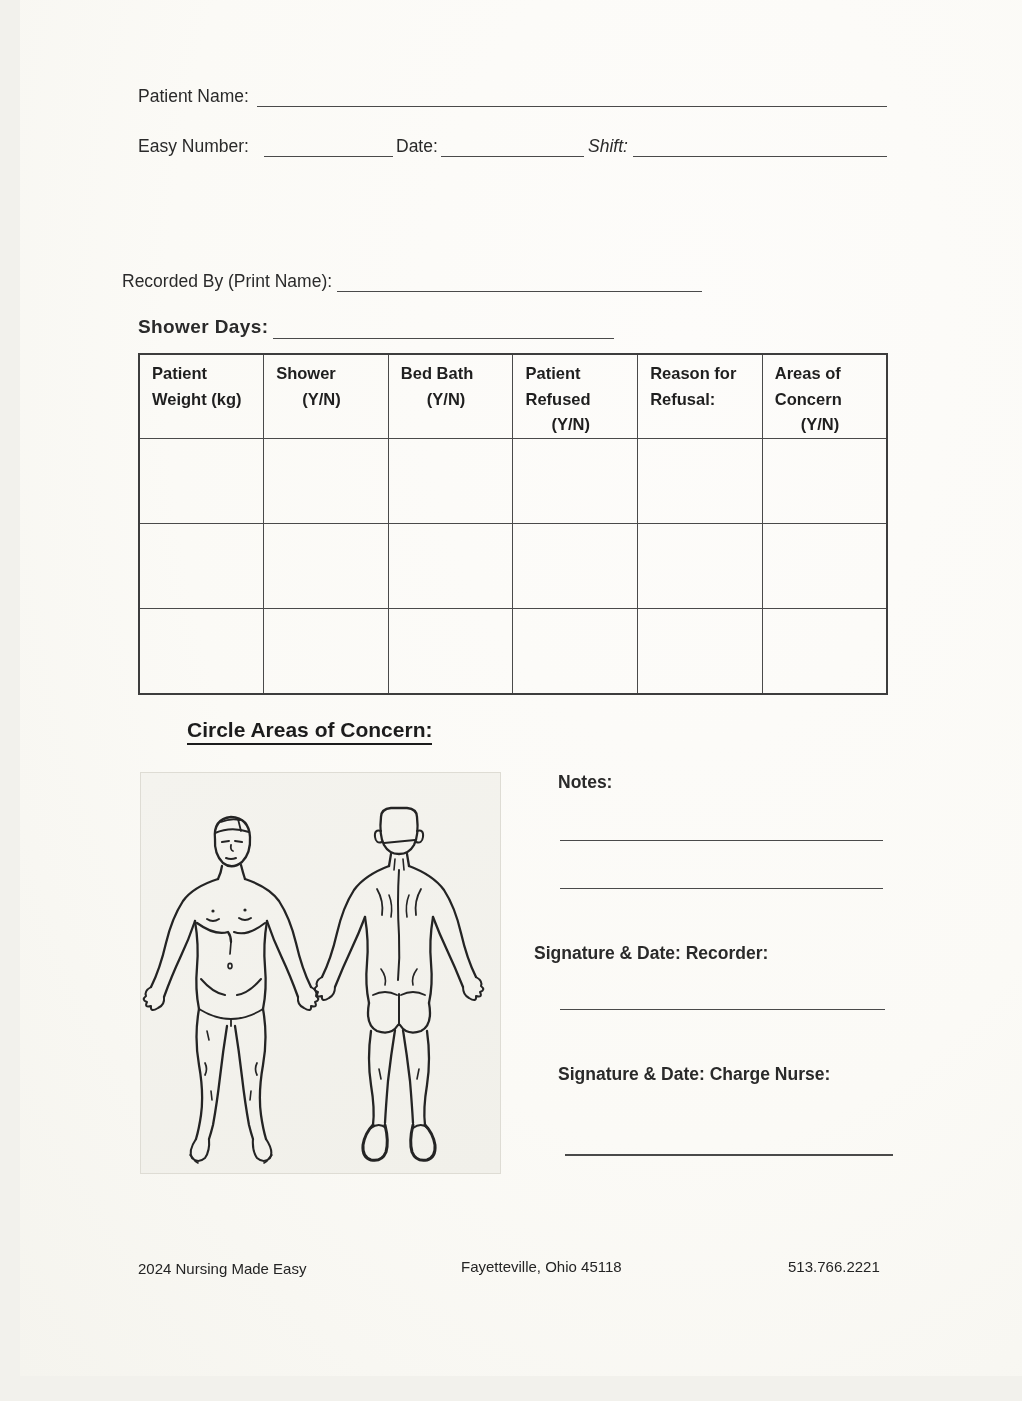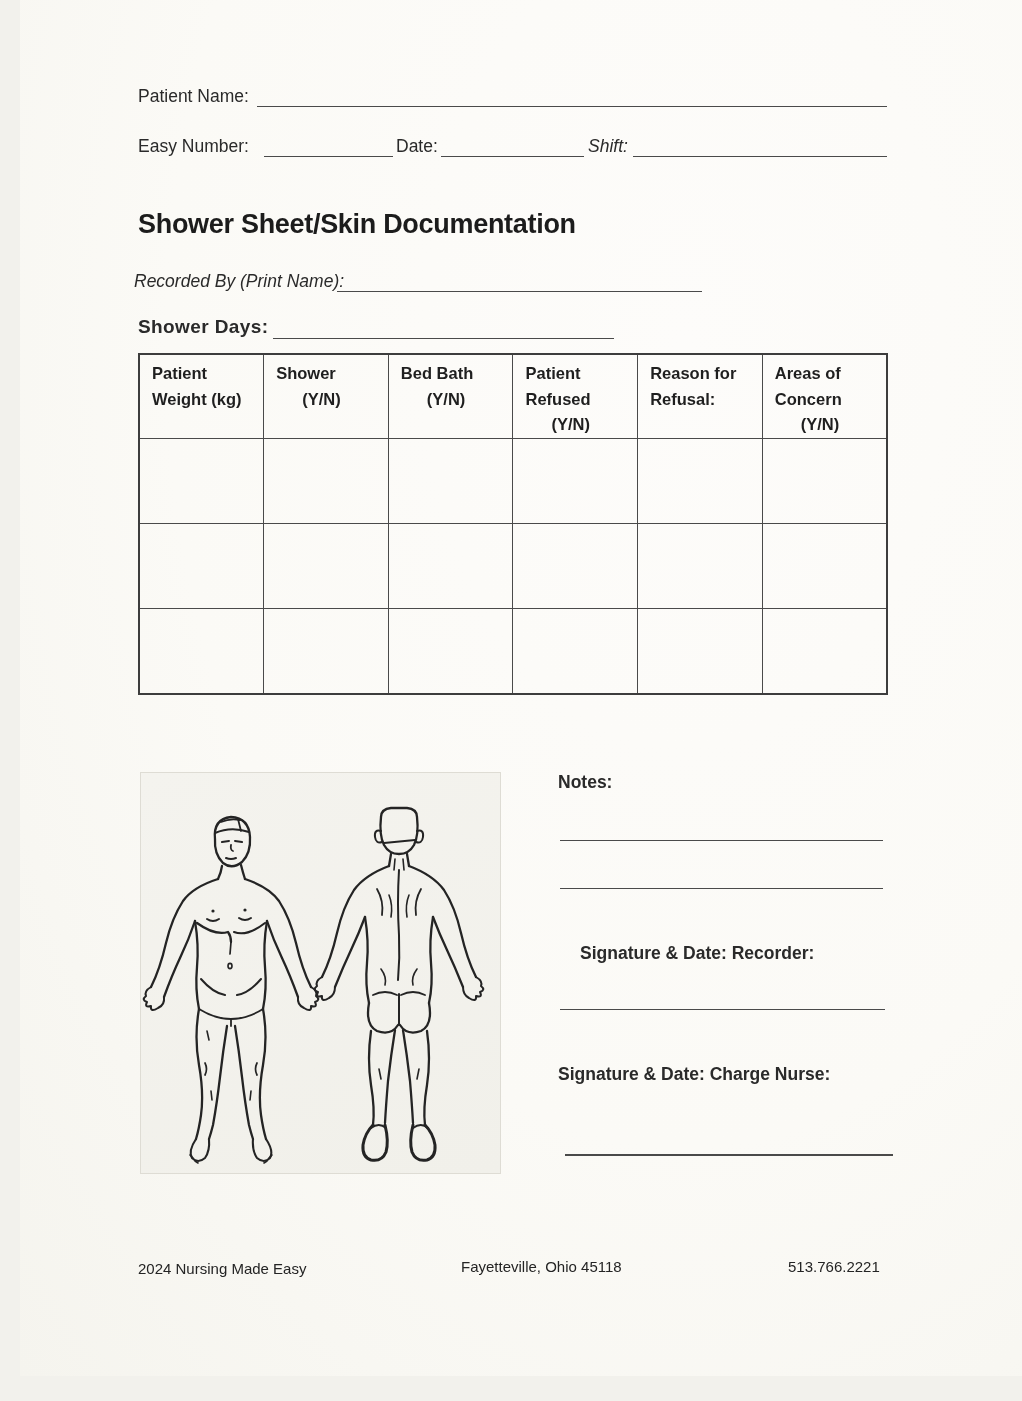--- a/index.html
+++ b/index.html
@@ -53,23 +53,22 @@
   <span class="lbl" style="left:118px;top:86px;">Patient Name:</span>
   <span class="fill-line" style="left:237px;top:84px;width:630px;"></span>
 
   <span class="lbl" style="left:118px;top:136px;">Easy Number:</span>
   <span class="fill-line" style="left:244px;top:134px;width:129px;"></span>
   <span class="lbl" style="left:376px;top:136px;">Date:</span>
   <span class="fill-line" style="left:421px;top:134px;width:143px;"></span>
   <span class="lbl" style="left:568px;top:136px;font-style:italic;">Shift:</span>
   <span class="fill-line" style="left:613px;top:134px;width:254px;"></span>
 
-  <div class="title" style="left:118px;top:209px;">Shower Sheet/Skin Documentation</div>
-
-  <span class="lbl" style="left:114px;top:271px;font-style:italic;">Recorded By (Print Name):</span>
+
+  <span class="lbl" style="left:102px;top:271px;">Recorded By (Print Name):</span>
   <span class="fill-line" style="left:317px;top:269px;width:365px;"></span>
 
   <span class="lbl b" style="left:118px;top:316px;font-size:19px;letter-spacing:0.4px;text-align:center;">Shower Days:</span>
   <span class="fill-line" style="left:253px;top:316px;width:341px;"></span>
 
   <table class="shower-table">
     <thead>
       <tr>
         <th>
           <span class="hl">Patient</span>
@@ -120,20 +119,21 @@
         <td></td>
           <td></td>
           <td></td>
           <td></td>
           <td></td>
           <td></td>
       </tr>
     </tbody>
   </table>
 
+  <div class="circle-heading" style="left:167px;top:718px;">Circle Areas of Concern:</div>
 
   <div class="figure-box">
     <svg viewBox="0 0 359 400">
       <g stroke="#242424" stroke-width="2.3" fill="none" stroke-linecap="round" stroke-linejoin="round">
 
         <g>
 
           <path d="M 74 66 Q 72 46 90 44 Q 108 45 109 64 Q 110 80 101 89 Q 91 97 82 90 Q 73 81 74 66 Z"></path>
           <path d="M 74 60 Q 90 53 108 59" stroke-width="2"></path>
           <path d="M 97 46 L 100 58" stroke-width="1.8"></path>
@@ -236,21 +236,21 @@
           <path d="M 238 296 l 2 10 M 278 296 l -2 10" stroke-width="1.6"></path>
         </g>
       </g>
     </svg>
   </div>
 
   <span class="lbl b" style="left:538px;top:772px;">Notes:</span>
   <span class="fill-line" style="left:540px;top:818px;width:323px;"></span>
   <span class="fill-line" style="left:540px;top:866px;width:323px;"></span>
 
-  <span class="lbl b" style="left:560px;top:943px;text-align:center;">Signature &amp; Date: Recorder:</span>
+  <span class="lbl b" style="left:514px;top:943px;text-align:center;">Signature &amp; Date: Recorder:</span>
   <span class="fill-line" style="left:540px;top:987px;width:325px;"></span>
 
   <span class="lbl b" style="left:538px;top:1064px;">Signature &amp; Date: Charge Nurse:</span>
   <span class="fill-line" style="left:545px;top:1132px;width:328px;border-bottom-width:2px;"></span>
 
   <span class="footer-item" style="left:118px;top:1260px;">2024 Nursing Made Easy</span>
   <span class="footer-item" style="left:441px;top:1258px;">Fayetteville, Ohio 45118</span>
   <span class="footer-item" style="left:768px;top:1258px;">513.766.2221</span>
 
 </div>

